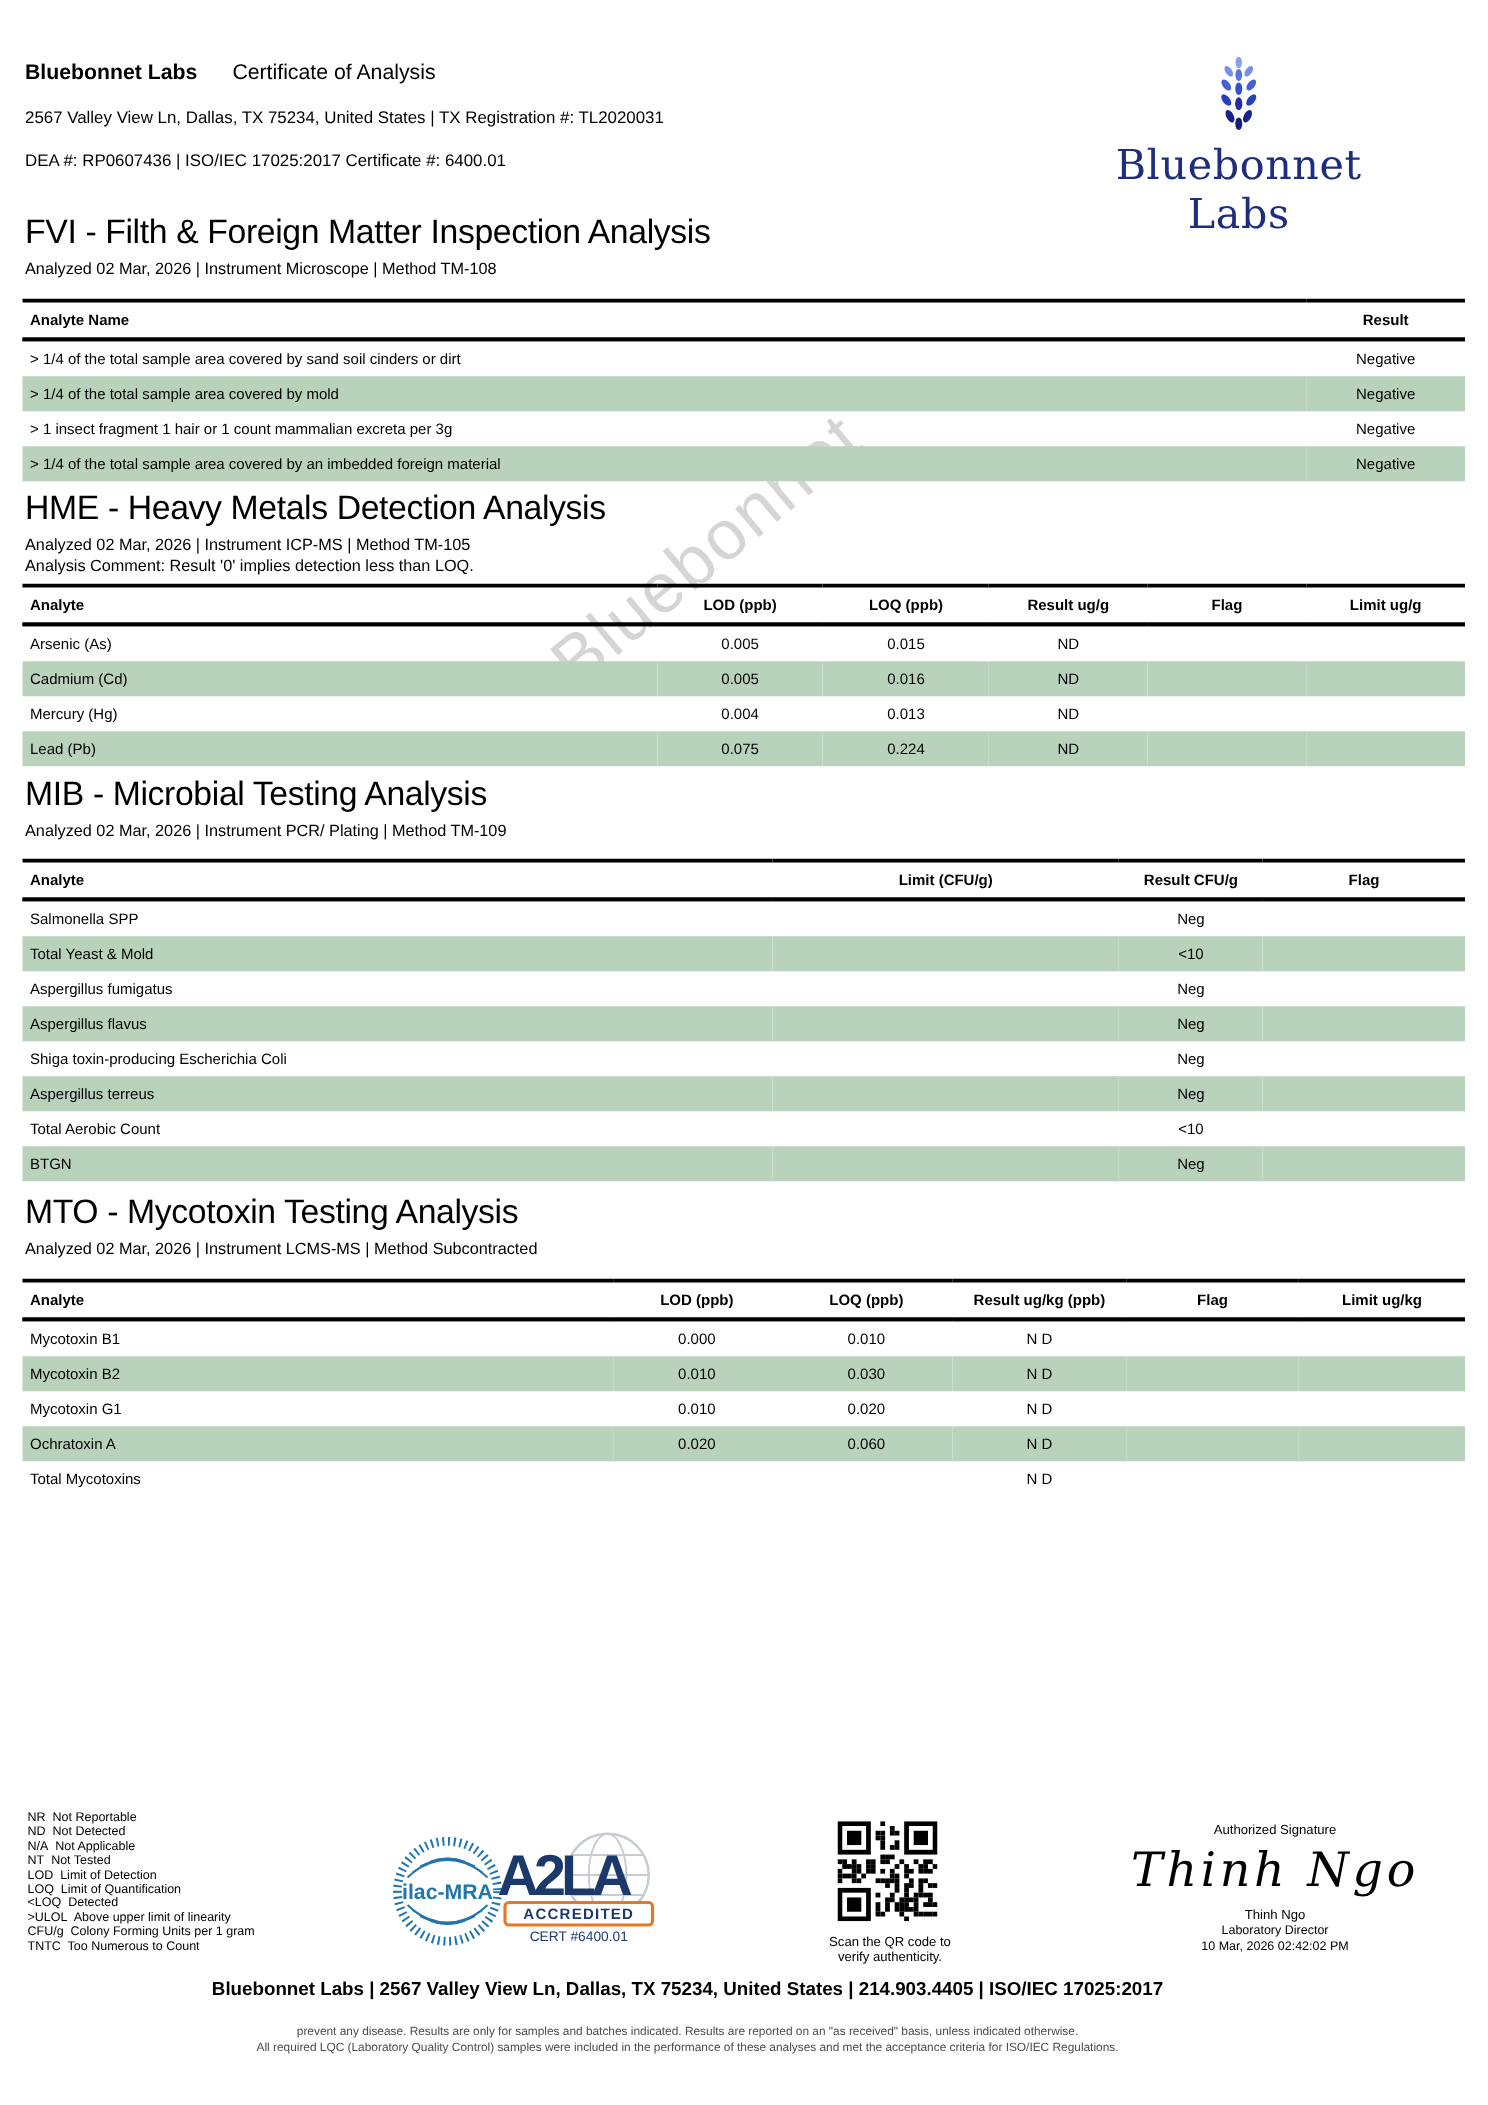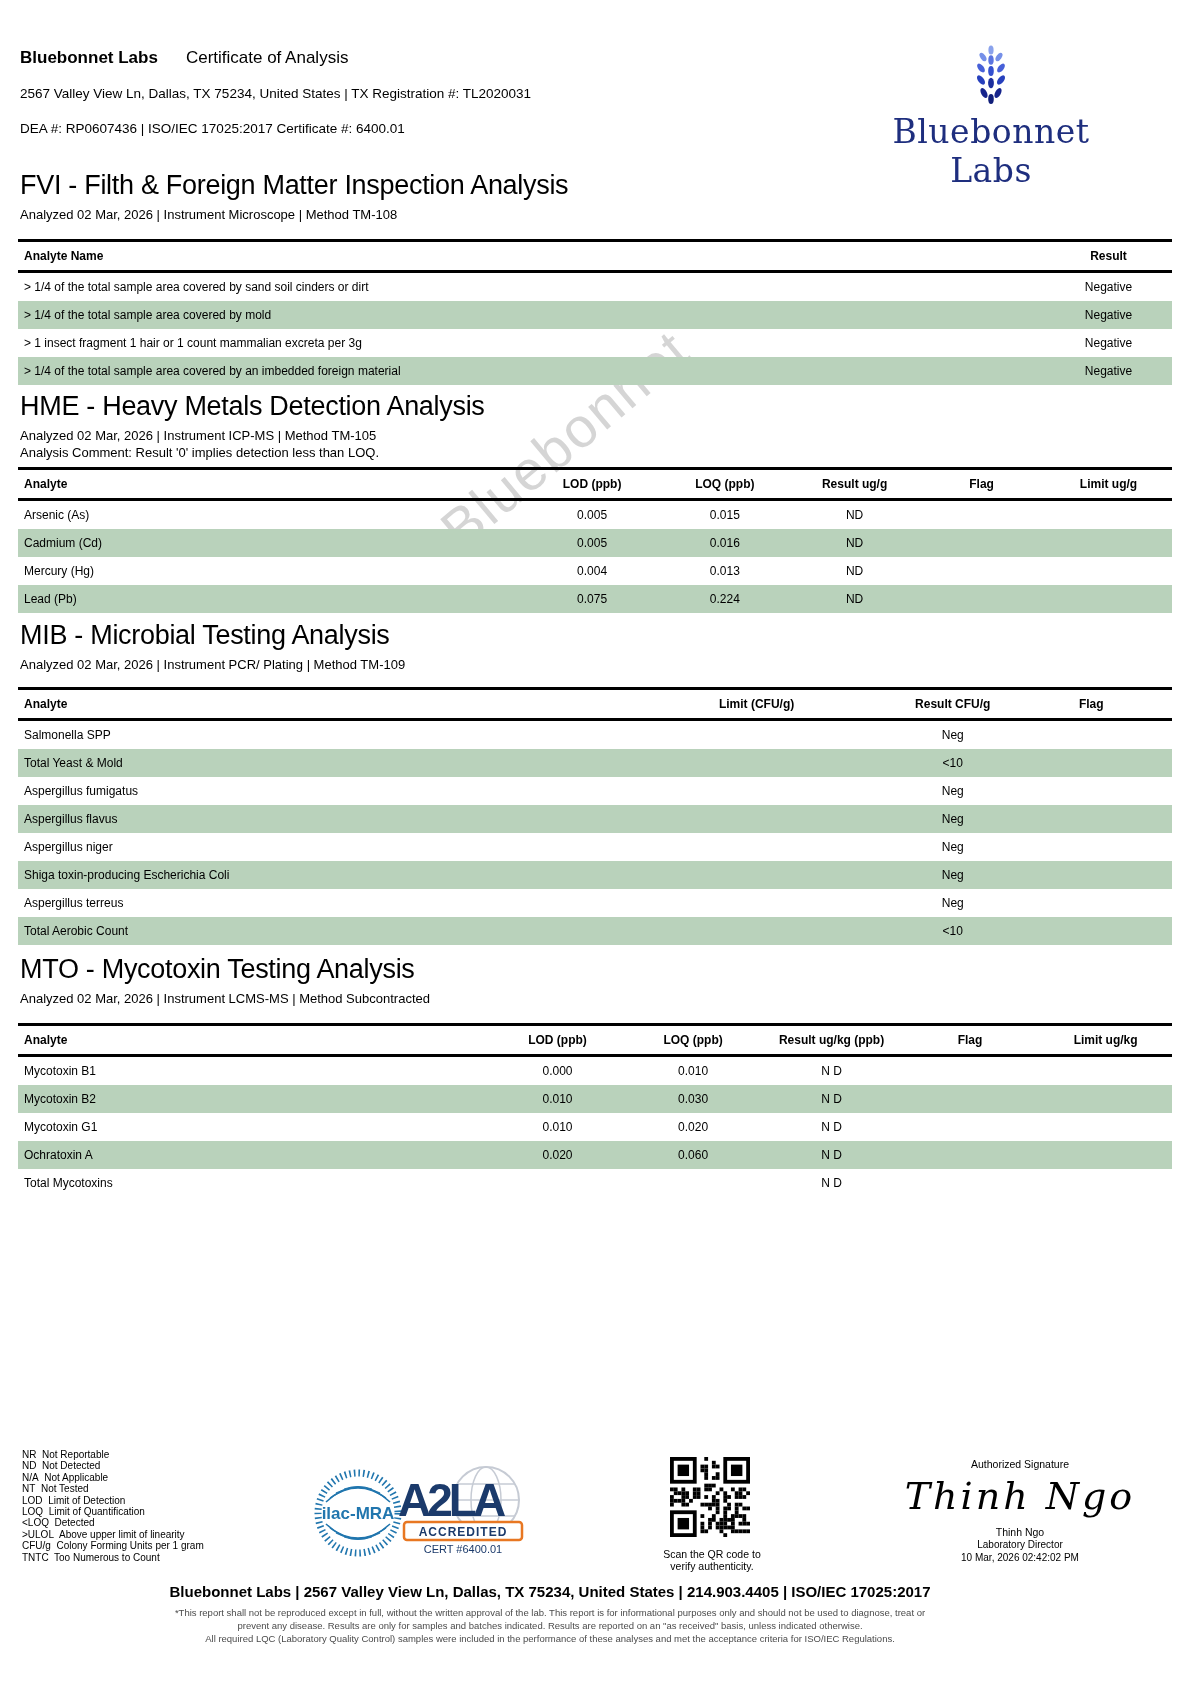--- a/index.html
+++ b/index.html
@@ -218,41 +218,41 @@
           <td class="c">Neg</td>
           <td class="c"></td>
         </tr>
       <tr>
           <td class="l">Aspergillus flavus</td>
           <td class="c"></td>
           <td class="c">Neg</td>
           <td class="c"></td>
         </tr>
       <tr>
-          <td class="l">Aspergillus niger</td>
+          <td class="l">Shiga toxin-producing Escherichia Coli</td>
           <td class="c"></td>
           <td class="c">Neg</td>
           <td class="c"></td>
         </tr>
       <tr>
-          <td class="l">Shiga toxin-producing Escherichia Coli</td>
+          <td class="l">Aspergillus terreus</td>
           <td class="c"></td>
           <td class="c">Neg</td>
           <td class="c"></td>
         </tr>
       <tr>
-          <td class="l">Aspergillus terreus</td>
+          <td class="l">Total Aerobic Count</td>
+          <td class="c"></td>
+          <td class="c">&lt;10</td>
+          <td class="c"></td>
+        </tr>
+      <tr>
+          <td class="l">BTGN</td>
           <td class="c"></td>
           <td class="c">Neg</td>
-          <td class="c"></td>
-        </tr>
-      <tr>
-          <td class="l">Total Aerobic Count</td>
-          <td class="c"></td>
-          <td class="c">&lt;10</td>
           <td class="c"></td>
         </tr>
     </tbody>
   </table>
 
   <h2 class="mto-t">MTO - Mycotoxin Testing Analysis</h2>
   <div class="sub">Analyzed 02 Mar, 2026 | Instrument LCMS-MS | Method Subcontracted</div>
   <table>
     <colgroup>
         <col style="width:41%">
@@ -493,18 +493,18 @@
   <div class="abs sig">
     <div class="sig-label">Authorized Signature</div>
     <div class="sig-script">Thinh Ngo</div>
     <div class="sig-name">Thinh Ngo</div>
     <div class="sig-sub">Laboratory Director</div>
     <div class="sig-sub">10 Mar, 2026 02:42:02 PM</div>
   </div>
 
   <div class="abs fline">Bluebonnet Labs | 2567 Valley View Ln, Dallas, TX 75234, United States | 214.903.4405 | ISO/IEC 17025:2017</div>
   <div class="abs disc">
-    <span>*This report shall not be reproduced except in full, without the written approval of the lab. This report is for informational purposes only and should not be used to diagnose, treat or</span><br>
+    <br>
     <span>prevent any disease. Results are only for samples and batches indicated. Results are reported on an "as received" basis, unless indicated otherwise.</span><br>
     <span>All required LQC (Laboratory Quality Control) samples were included in the performance of these analyses and met the acceptance criteria for ISO/IEC Regulations.</span>
   </div>
 
 </div>
 
 </body></html>

